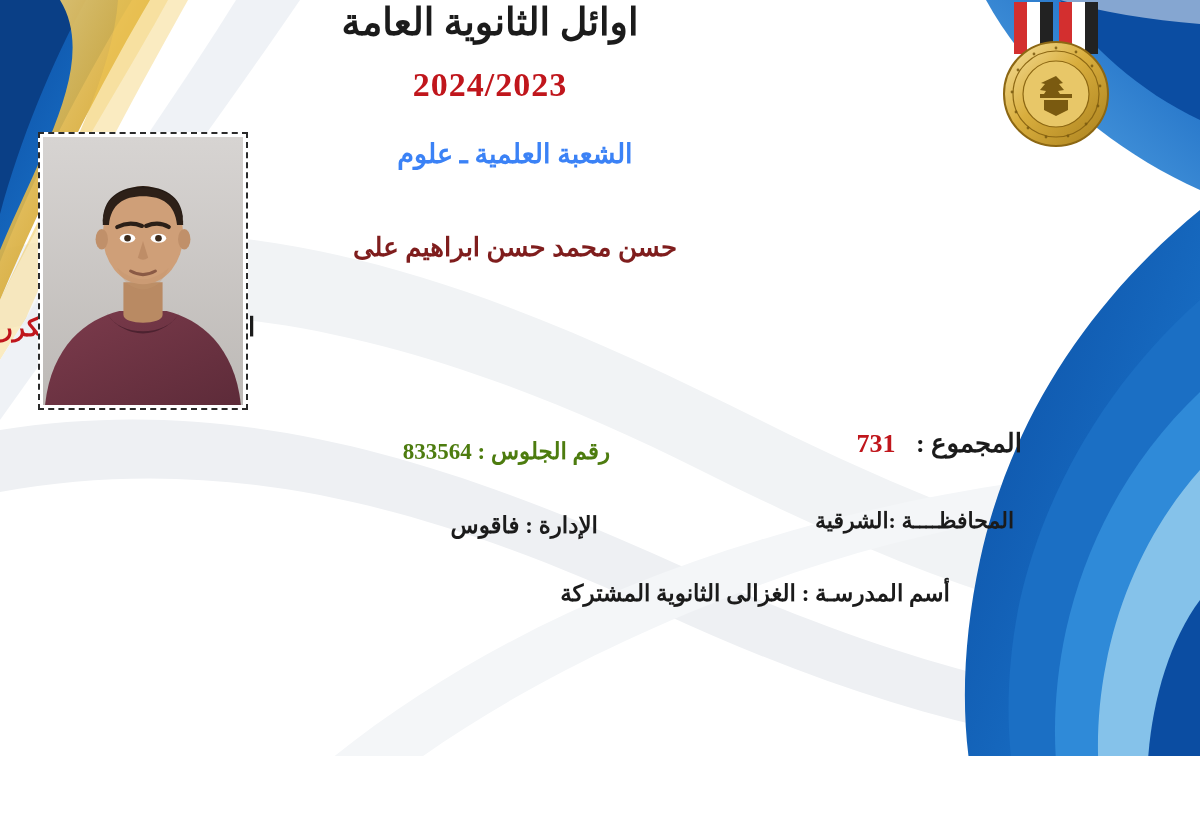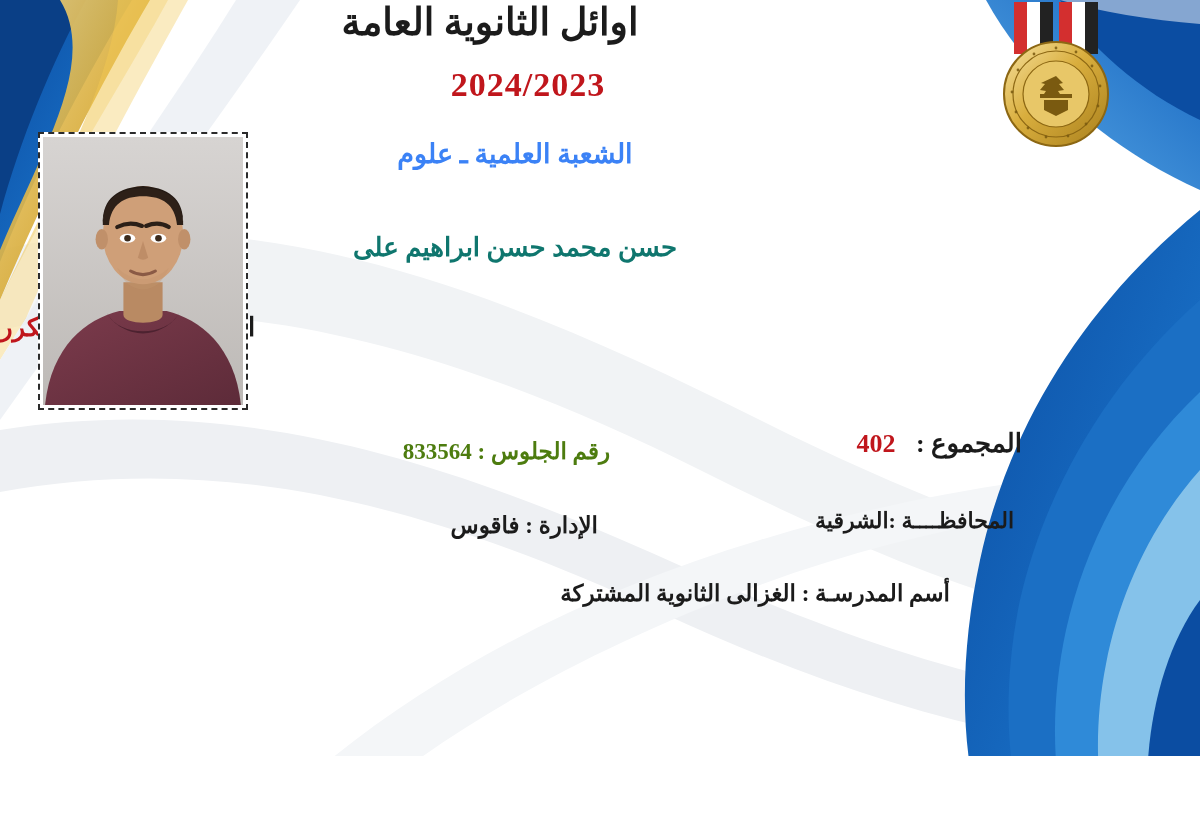--- a/index.html
+++ b/index.html
@@ -73,21 +73,20 @@
     top: 66px;
     left: 0;
     width: 980px;
     text-align: center;
     font-size: 34px;
     font-weight: bold;
     color: #c0161c;
     font-family: "Liberation Serif", serif;
     letter-spacing: 1px;
     z-index: 4;
-    padding-left: 38px;
   }
   .branch {
     position: absolute;
     top: 138px;
     left: 0;
     width: 1030px;
     text-align: center;
     font-size: 27px;
     font-weight: bold;
     color: #3b82f6;
@@ -95,21 +94,21 @@
     z-index: 4;
   }
   .student-name {
     position: absolute;
     top: 232px;
     left: 0;
     width: 1030px;
     text-align: center;
     font-size: 26px;
     font-weight: bold;
-    color: #0f766e;
+    color: #7f1d1d;
     font-family: "Liberation Serif", serif;
     z-index: 4;
   }
   .rank-row {
     position: absolute;
     top: 312px;
     left: 0;
     width: 1110px;
     text-align: left;
     font-size: 26px;
@@ -350,21 +349,21 @@
   <div class="branch">الشعبة العلمية ـ علوم</div>
   <div class="student-name">حسن محمد حسن ابراهيم على</div>
 
   <div class="rank-row">
     <span class="rank-label">المركــز  :</span>
     <span class="rank-value">السابع مكرر</span>
   </div>
 
   <div class="total-row">
     <span class="total-label">المجموع  :</span>
-    <span class="total-value">402</span>
+    <span class="total-value">731</span>
   </div>
 
   <div class="seat-row">رقم الجلوس : 833564</div>
   <div class="gov-row">المحافظــــة  :الشرقية</div>
   <div class="admin-row">الإدارة : فاقوس</div>
   <div class="school-row">أسم المدرسـة : الغزالى الثانوية المشتركة</div>
 
 
 </div>
 

